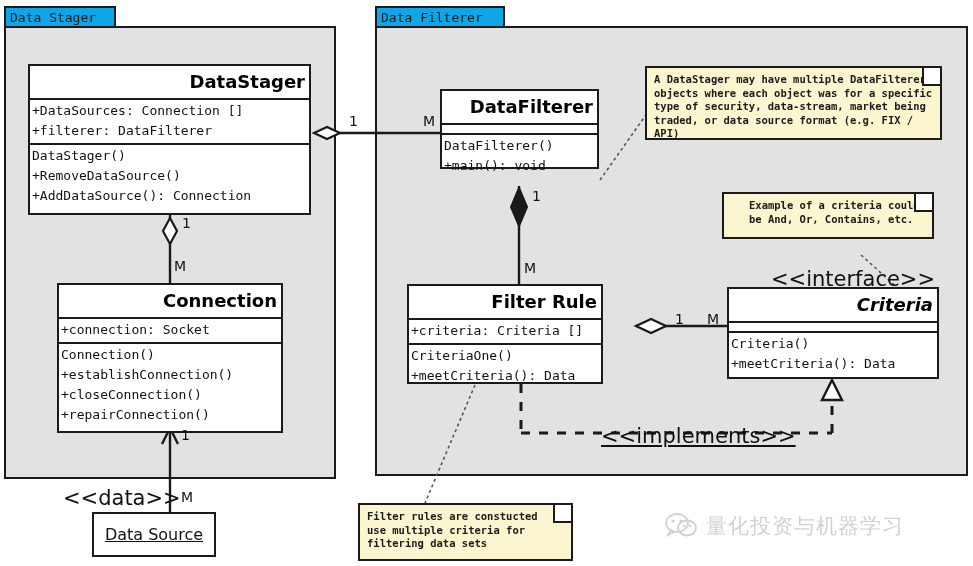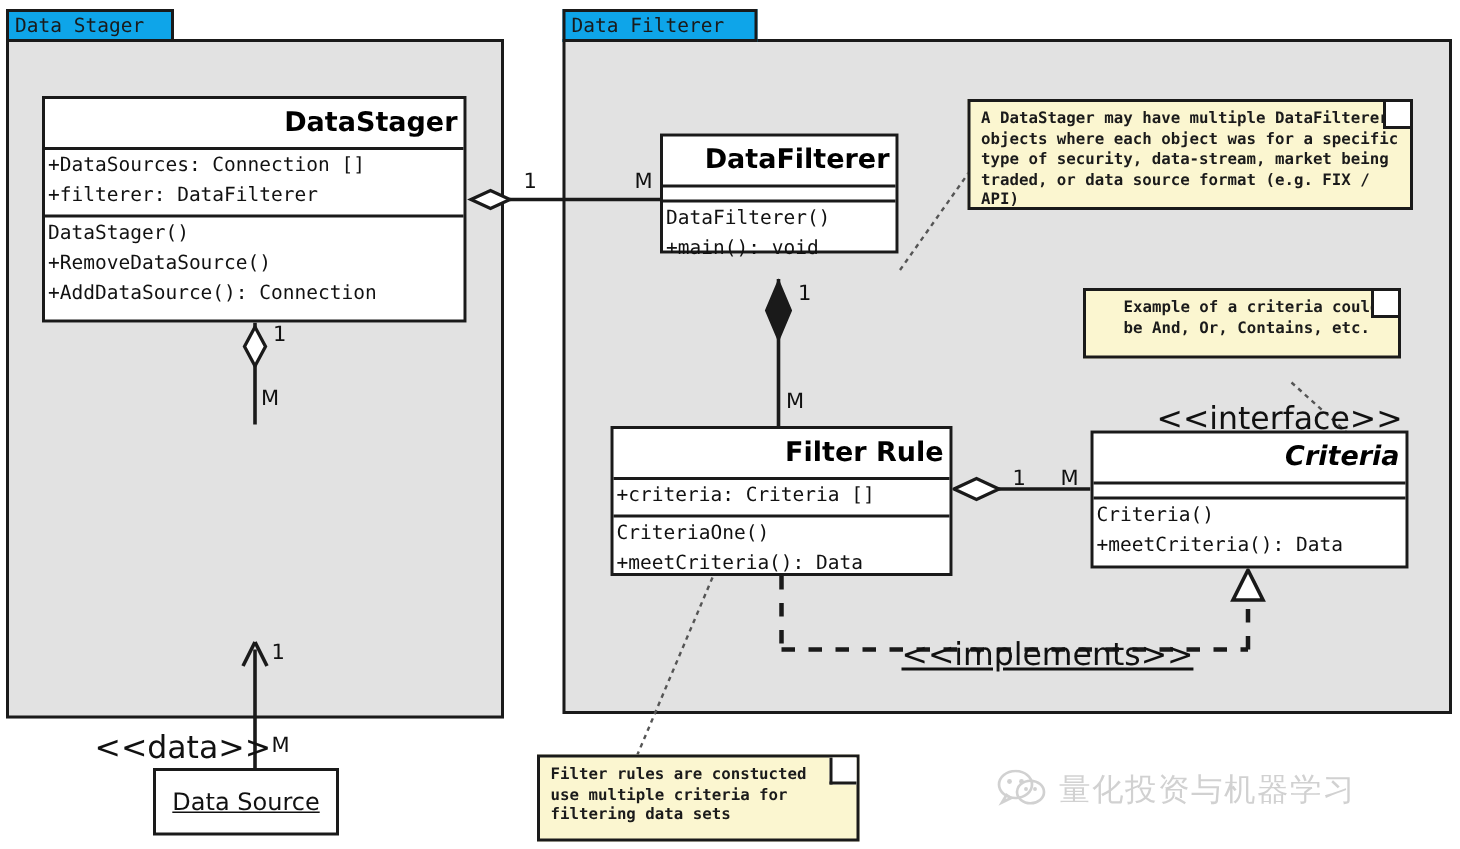--- a/index.html
+++ b/index.html
@@ -206,35 +206,47 @@
       <div class="uml-line">+DataSources: Connection []</div>
       <div class="uml-line">+filterer: DataFilterer</div>
     </div>
     <div class="uml-compartment uml-sep">
       <div class="uml-line"> DataStager()</div>
       <div class="uml-line">+RemoveDataSource()</div>
       <div class="uml-line">+AddDataSource(): Connection</div>
     </div>
   </div>
 
-
-  <div class="object-box" style="left:102px; top:512px; width:124px; height:45px;">
+  <div class="uml-class" style="left:57px; top:283px; width:226px; height:150px;">
+    <div class="uml-name">Connection</div>
+    <div class="uml-compartment uml-sep">
+      <div class="uml-line">+connection: Socket</div>
+    </div>
+    <div class="uml-compartment uml-sep">
+      <div class="uml-line"> Connection()</div>
+      <div class="uml-line">+establishConnection()</div>
+      <div class="uml-line">+closeConnection()</div>
+      <div class="uml-line">+repairConnection()</div>
+    </div>
+  </div>
+
+  <div class="object-box" style="left:92px; top:512px; width:124px; height:45px;">
     <span class="object-name">Data Source</span>
   </div>
 
   <div class="uml-class" style="left:440px; top:89px; width:159px; height:80px;">
     <div class="uml-name">DataFilterer</div>
     <div class="uml-compartment uml-sep" style="height:5px;"></div>
     <div class="uml-compartment uml-sep">
       <div class="uml-line"> DataFilterer()</div>
       <div class="uml-line">+main(): void</div>
     </div>
   </div>
 
-  <div class="uml-class" style="left:407px; top:284px; width:228px; height:100px;">
+  <div class="uml-class" style="left:407px; top:284px; width:196px; height:100px;">
     <div class="uml-name">Filter Rule</div>
     <div class="uml-compartment uml-sep">
       <div class="uml-line">+criteria: Criteria []</div>
     </div>
     <div class="uml-compartment uml-sep">
       <div class="uml-line"> CriteriaOne()</div>
       <div class="uml-line">+meetCriteria(): Data</div>
     </div>
   </div>
 

